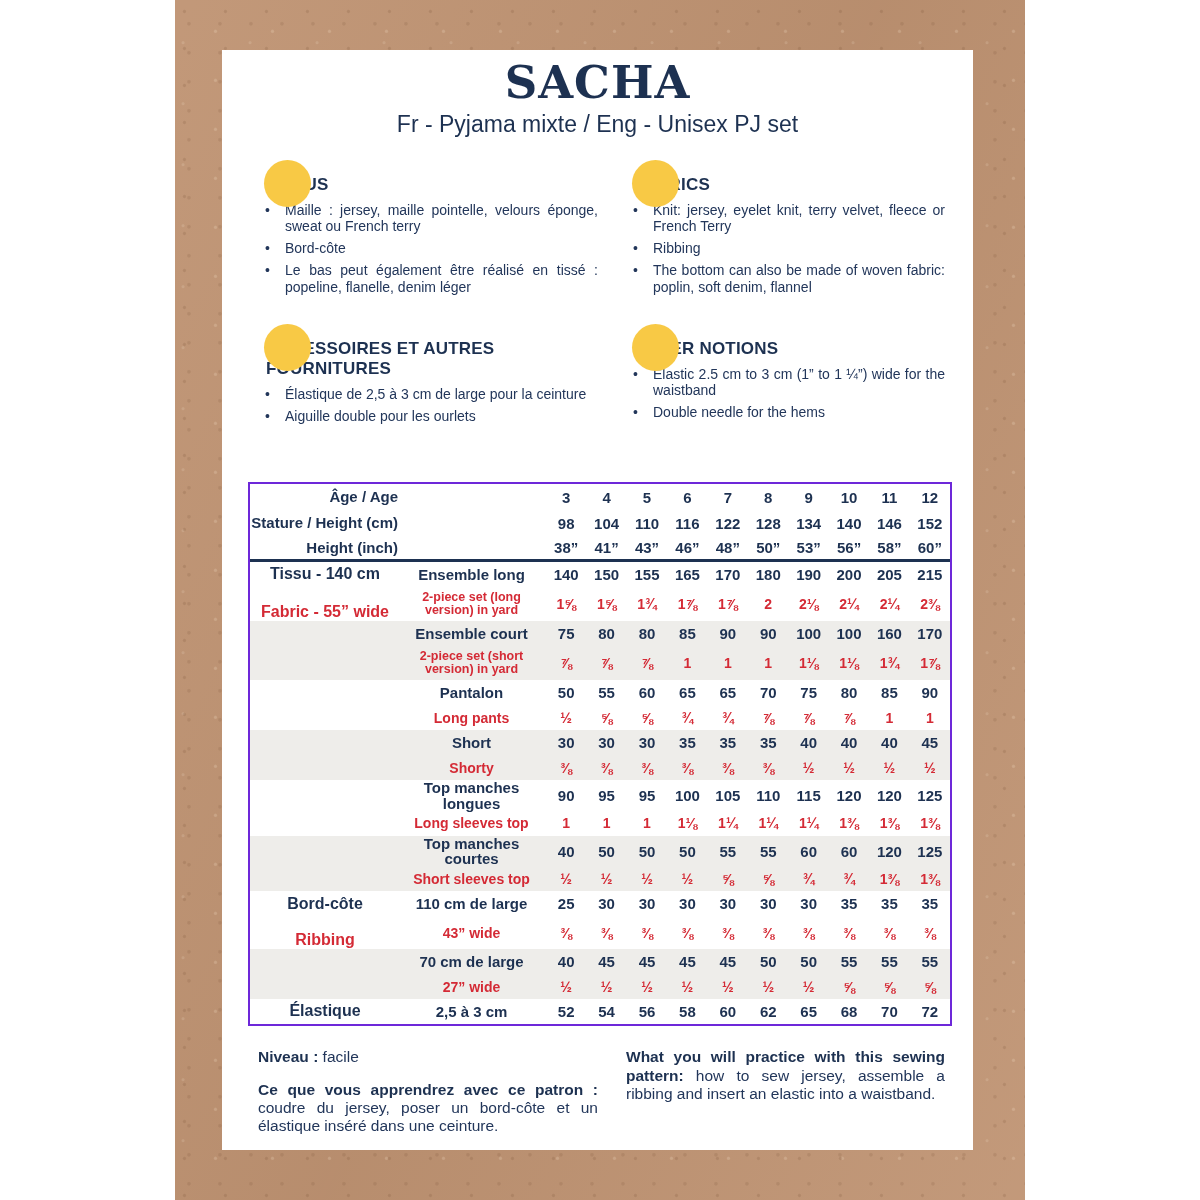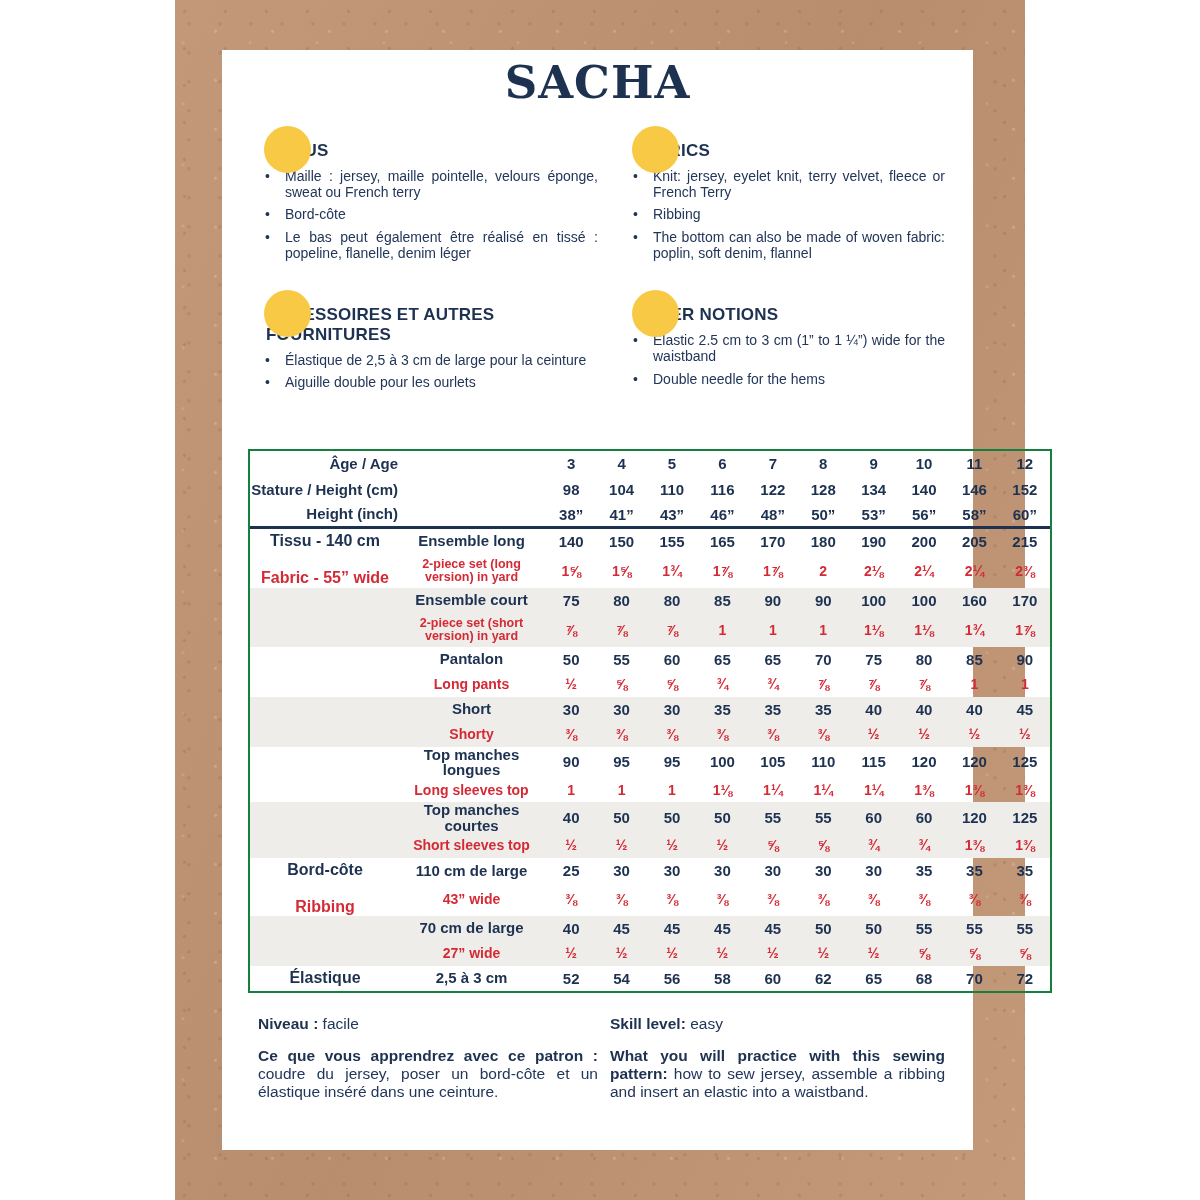--- a/index.html
+++ b/index.html
@@ -54,22 +54,22 @@
   }
   ul.bl{list-style:none;margin:0;padding:0;font-size:14px;color:#22365a;}
   ul.bl li{
     position:relative;padding-left:27px;margin-bottom:6px;
     line-height:1.16;text-align:justify;
   }
   ul.bl li::before{content:"•";position:absolute;left:7px;top:0;}
 
   
   .sizetable{
-    margin:14px 0 0 26px;width:804px;
-    border:2px solid #15803d;font-size:15px;
+    margin:14px 0 0 26px;width:704px;
+    border:2px solid #6d28d9;font-size:15px;
   }
   .trow{display:flex;align-items:center;min-height:25px;}
   .trow.hrow{min-height:26px;}
   .trow.tall{min-height:34px;}
   .trow .c1{
     width:150px;flex:0 0 150px;text-align:center;font-weight:bold;
     white-space:nowrap;line-height:1.05;
   }
   .trow.hrow .c1{text-align:right;padding-right:2px;}
   .trow .c2{
@@ -82,35 +82,36 @@
   .trow.fr{color:var(--navy,#1d3151);}
   .trow.en{color:var(--red,#d42a35);font-size:14px;}
   .trow .c1.en{color:var(--red,#d42a35);font-size:16px;margin-top:16px;}
   .trow .c1.fr{color:var(--navy,#1d3151);font-size:16px;}
   .trow.tall .c2{font-size:12.5px;white-space:normal;}
   .trow.shade{background:var(--shade,#eeedea);}
   .trow.hsep{border-bottom:3px solid var(--navy,#1d3151);}
 
   
   .notes{
-    display:grid;grid-template-columns:340px 1fr;column-gap:12px;
+    display:grid;grid-template-columns:340px 1fr;column-gap:28px;
     padding:0 28px 0 36px;margin-top:22px;
     font-size:15.5px;color:#22365a;
   }
   .notes p{margin:0 0 14px;line-height:1.18;text-align:justify;}
   .notes b{color:#1d3151;}
 </style>
 </head>
 <body>
 
 <div class="kraft"></div>
 
 <div class="page">
 
   <h1 class="title">SACHA</h1>
+  <div class="subtitle">Fr - Pyjama mixte / Eng - Unisex PJ set</div>
 
   <div class="cols">
     <div class="sec">
       <h3><span class="dot"></span><span>TISSUS</span></h3>
       <ul class="bl">
           <li>Maille : jersey, maille pointelle, velours éponge, sweat ou French terry</li>
           <li>Bord-côte</li>
           <li>Le bas peut également être réalisé en tissé : popeline, flanelle, denim léger</li>
         </ul>
     </div>
@@ -460,18 +461,17 @@
         </div>
       </div>
     </div>
 
   <div class="notes">
     <div>
         <p><b>Niveau :</b> facile</p>
         <p><b>Ce que vous apprendrez avec ce patron :</b> coudre du jersey, poser un bord-côte et un élastique inséré dans une ceinture.</p>
       </div>
     <div>
-        <p><b>Skill level:</b> easy</p>
         <p><b>What you will practice with this sewing pattern:</b> how to sew jersey, assemble a ribbing and insert an elastic into a waistband.</p>
       </div>
   </div>
 
 </div>
 
 </body></html>

